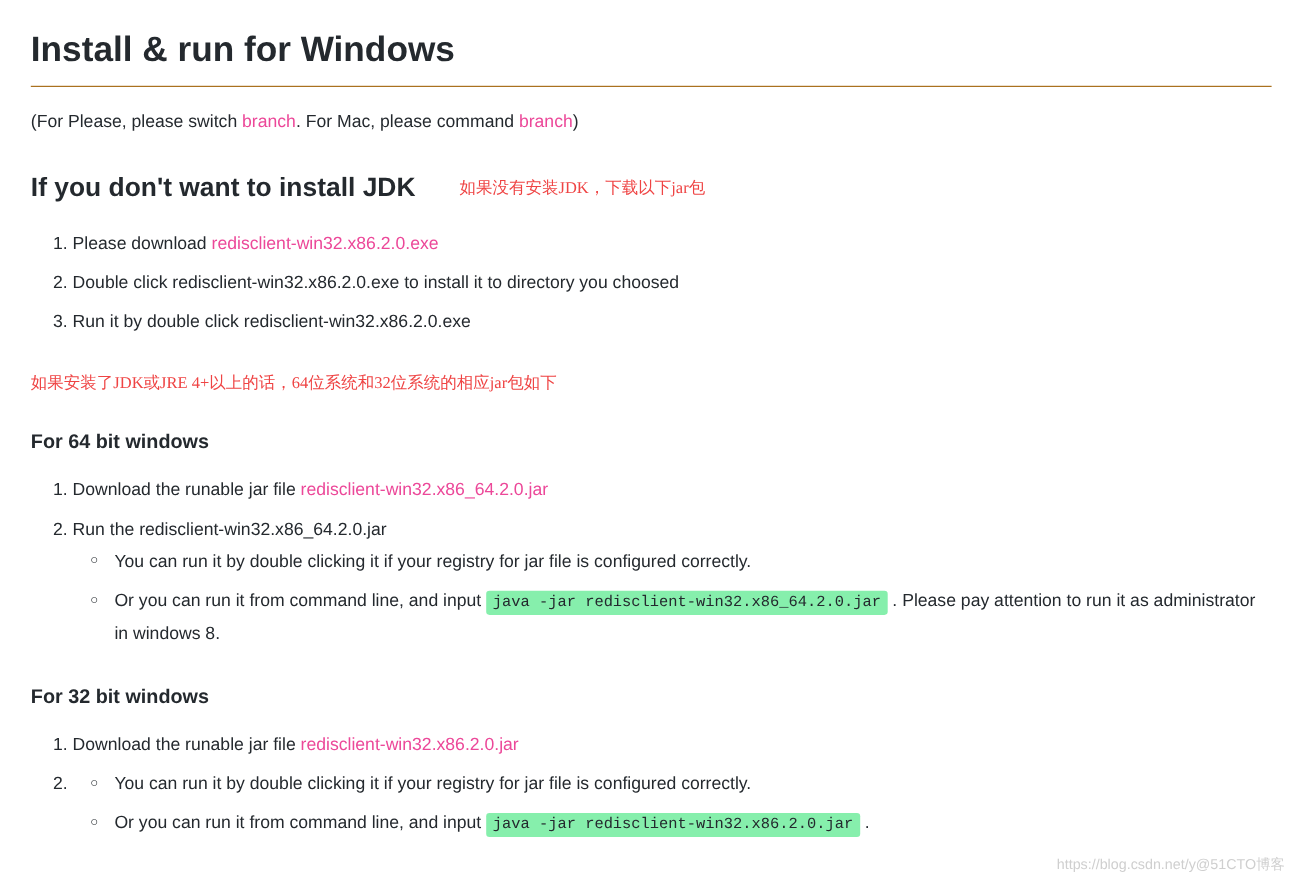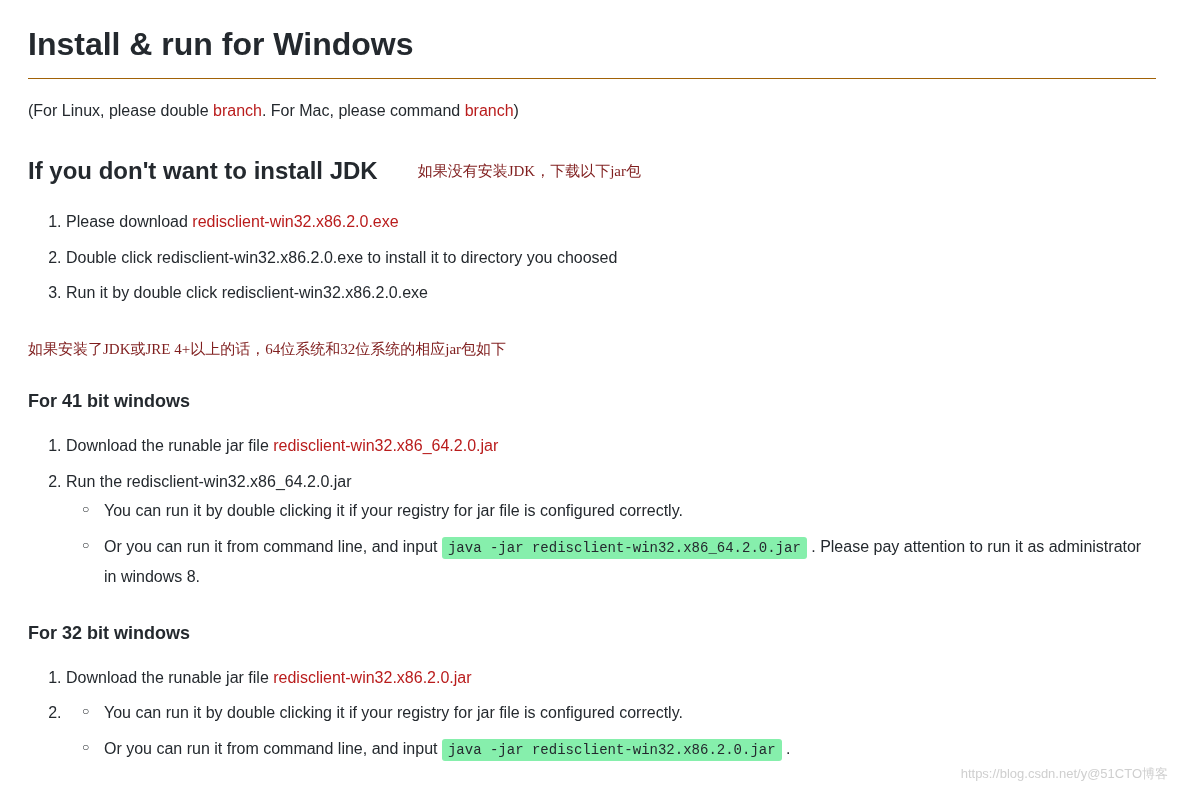--- a/index.html
+++ b/index.html
@@ -27,21 +27,21 @@
       align-items: center;
       gap: 40px;
     }
     h3 {
       font-size: 18px;
       font-weight: 600;
       margin-top: 28px;
       margin-bottom: 16px;
     }
     p { margin-bottom: 16px; font-size: 16px; }
-    a { color: #b91c1c; text-decoration: none; }
+    a { color: #ec4899; text-decoration: none; }
     ol { padding-left: 38px; margin-bottom: 16px; }
     ol li { font-size: 16px; margin-bottom: 6px; line-height: 1.85; }
     ul { padding-left: 38px; list-style: none; }
     ul li {
       font-size: 16px;
       margin-bottom: 6px;
       line-height: 1.85;
       position: relative;
     }
     ul li::before {
@@ -53,61 +53,61 @@
       color: #24292e;
     }
     code {
       font-family: SFMono-Regular, Consolas, "Liberation Mono", Menlo, monospace;
       font-size: 14px;
       background: #86efac;
       padding: 3px 6px;
       border-radius: 3px;
     }
     .anno {
-      color: #7f1d1d;
+      color: #ef4444;
       font-family: SimSun, STSong, serif;
       font-size: 15px;
       font-weight: normal;
     }
     .watermark {
       position: fixed;
-      bottom: 12px;
+      bottom: 0;
       right: 16px;
       color: #cfcfcf;
       font-size: 13px;
       font-family: sans-serif;
     }
   </style>
 </head>
 <body>
 
 <h1>Install &amp; run for Windows</h1>
 
 <p>
-  <span>(For Linux, please double </span><a href="#">branch</a><span>. For Mac, please command </span><a href="#">branch</a><span>)</span>
+  <span>(For Please, please switch </span><a href="#">branch</a><span>. For Mac, please command </span><a href="#">branch</a><span>)</span>
 </p>
 
 <h2>
   <span>If you don't want to install JDK</span>
   <span class="anno">如果没有安装JDK，下载以下jar包</span>
 </h2>
 
 <ol>
   <li>
     <span>Please download </span><a href="#">redisclient-win32.x86.2.0.exe</a>
   </li>
   <li>Double click redisclient-win32.x86.2.0.exe to install it to directory you choosed</li>
   <li>Run it by double click redisclient-win32.x86.2.0.exe</li>
 </ol>
 
 <h2>
   <span class="anno">如果安装了JDK或JRE 4+以上的话，64位系统和32位系统的相应jar包如下</span>
 </h2>
 
-<h3>For 41 bit windows</h3>
+<h3>For 64 bit windows</h3>
 
 <ol>
   <li>
     <span>Download the runable jar file </span><a href="#">redisclient-win32.x86_64.2.0.jar</a>
   </li>
   <li>
     <span>Run the redisclient-win32.x86_64.2.0.jar</span>
     <ul>
       <li>You can run it by double clicking it if your registry for jar file is configured correctly.</li>
       <li>

